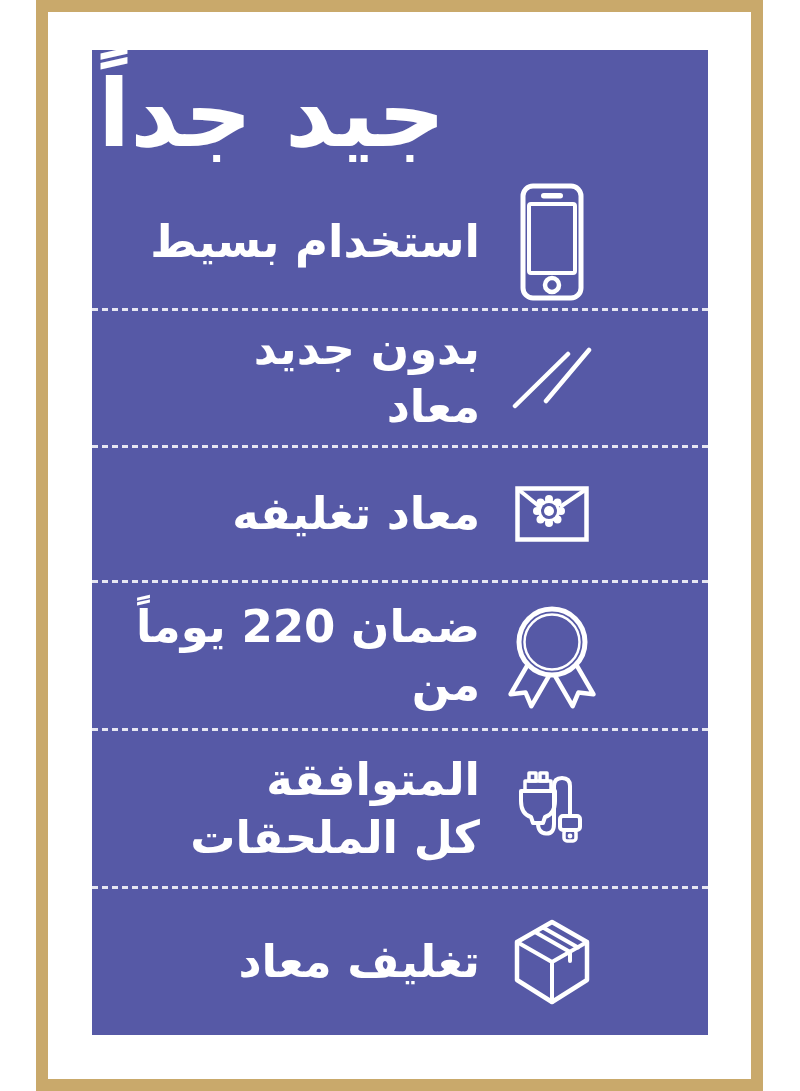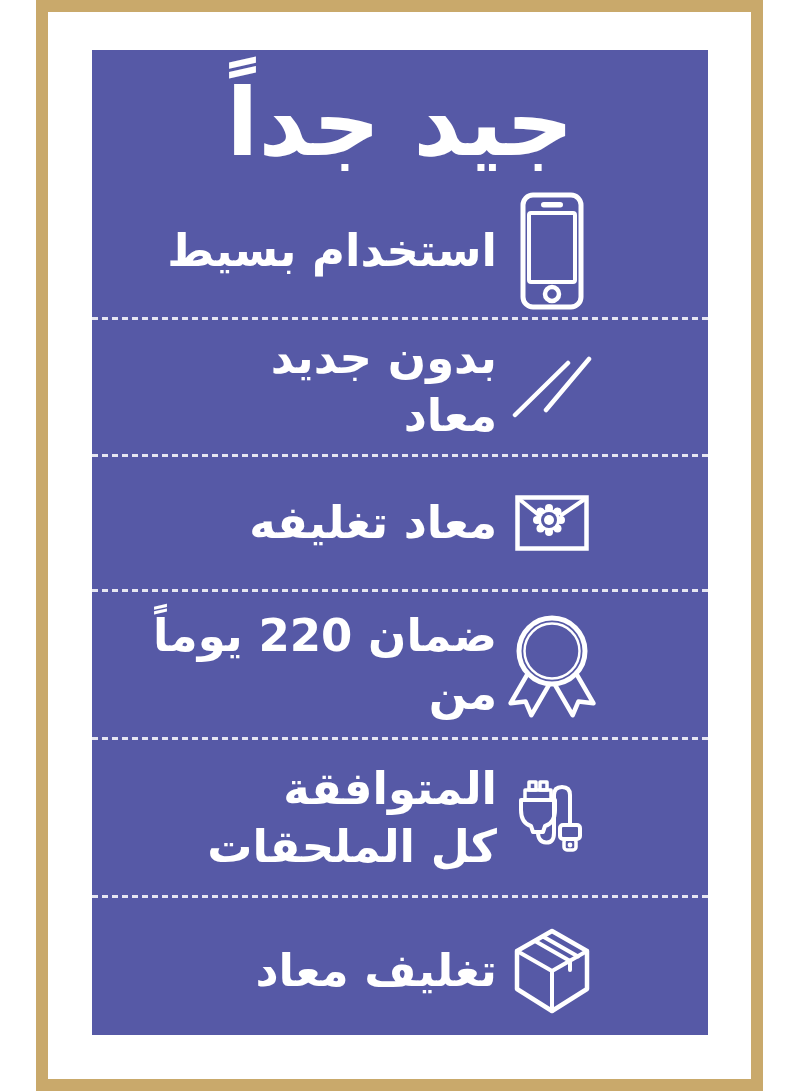--- a/index.html
+++ b/index.html
@@ -10,27 +10,26 @@
   .frame{
     position:absolute;left:36px;top:0;width:727px;height:1091px;
     border:12px solid #c9a96b;box-sizing:border-box;
   }
   .panel{
     position:absolute;left:92px;top:50px;width:616px;height:985px;
     background:#5659a6;display:flex;flex-direction:column;
   }
   .title{
     height:126px;flex:none;color:#ffffff;font-weight:bold;font-size:94px;
-    line-height:128px;text-align:center;direction:rtl;padding-left:6px;padding-right:6px;
+    line-height:128px;text-align:left;direction:rtl;padding-left:6px;padding-right:6px;
     white-space:nowrap;
-    margin-top:9px;
   }
   .row{
     display:flex;align-items:center;justify-content:flex-end;
-    padding-right:106px;gap:5px;box-sizing:border-box;flex:none;
+    padding-right:106px;gap:22px;box-sizing:border-box;flex:none;
   }
   .r1{height:132px}.r2{height:134px}.r3{height:132px}
   .r4{height:145px}.r5{height:155px}.r6{height:146px}
   .sep{
     height:3px;flex:none;
     background:repeating-linear-gradient(90deg,rgba(255,255,255,.85) 0 6px,transparent 6px 10px);
   }
   .txt{
     color:#ffffff;font-weight:bold;font-size:45px;line-height:58px;
     text-align:right;direction:rtl;

